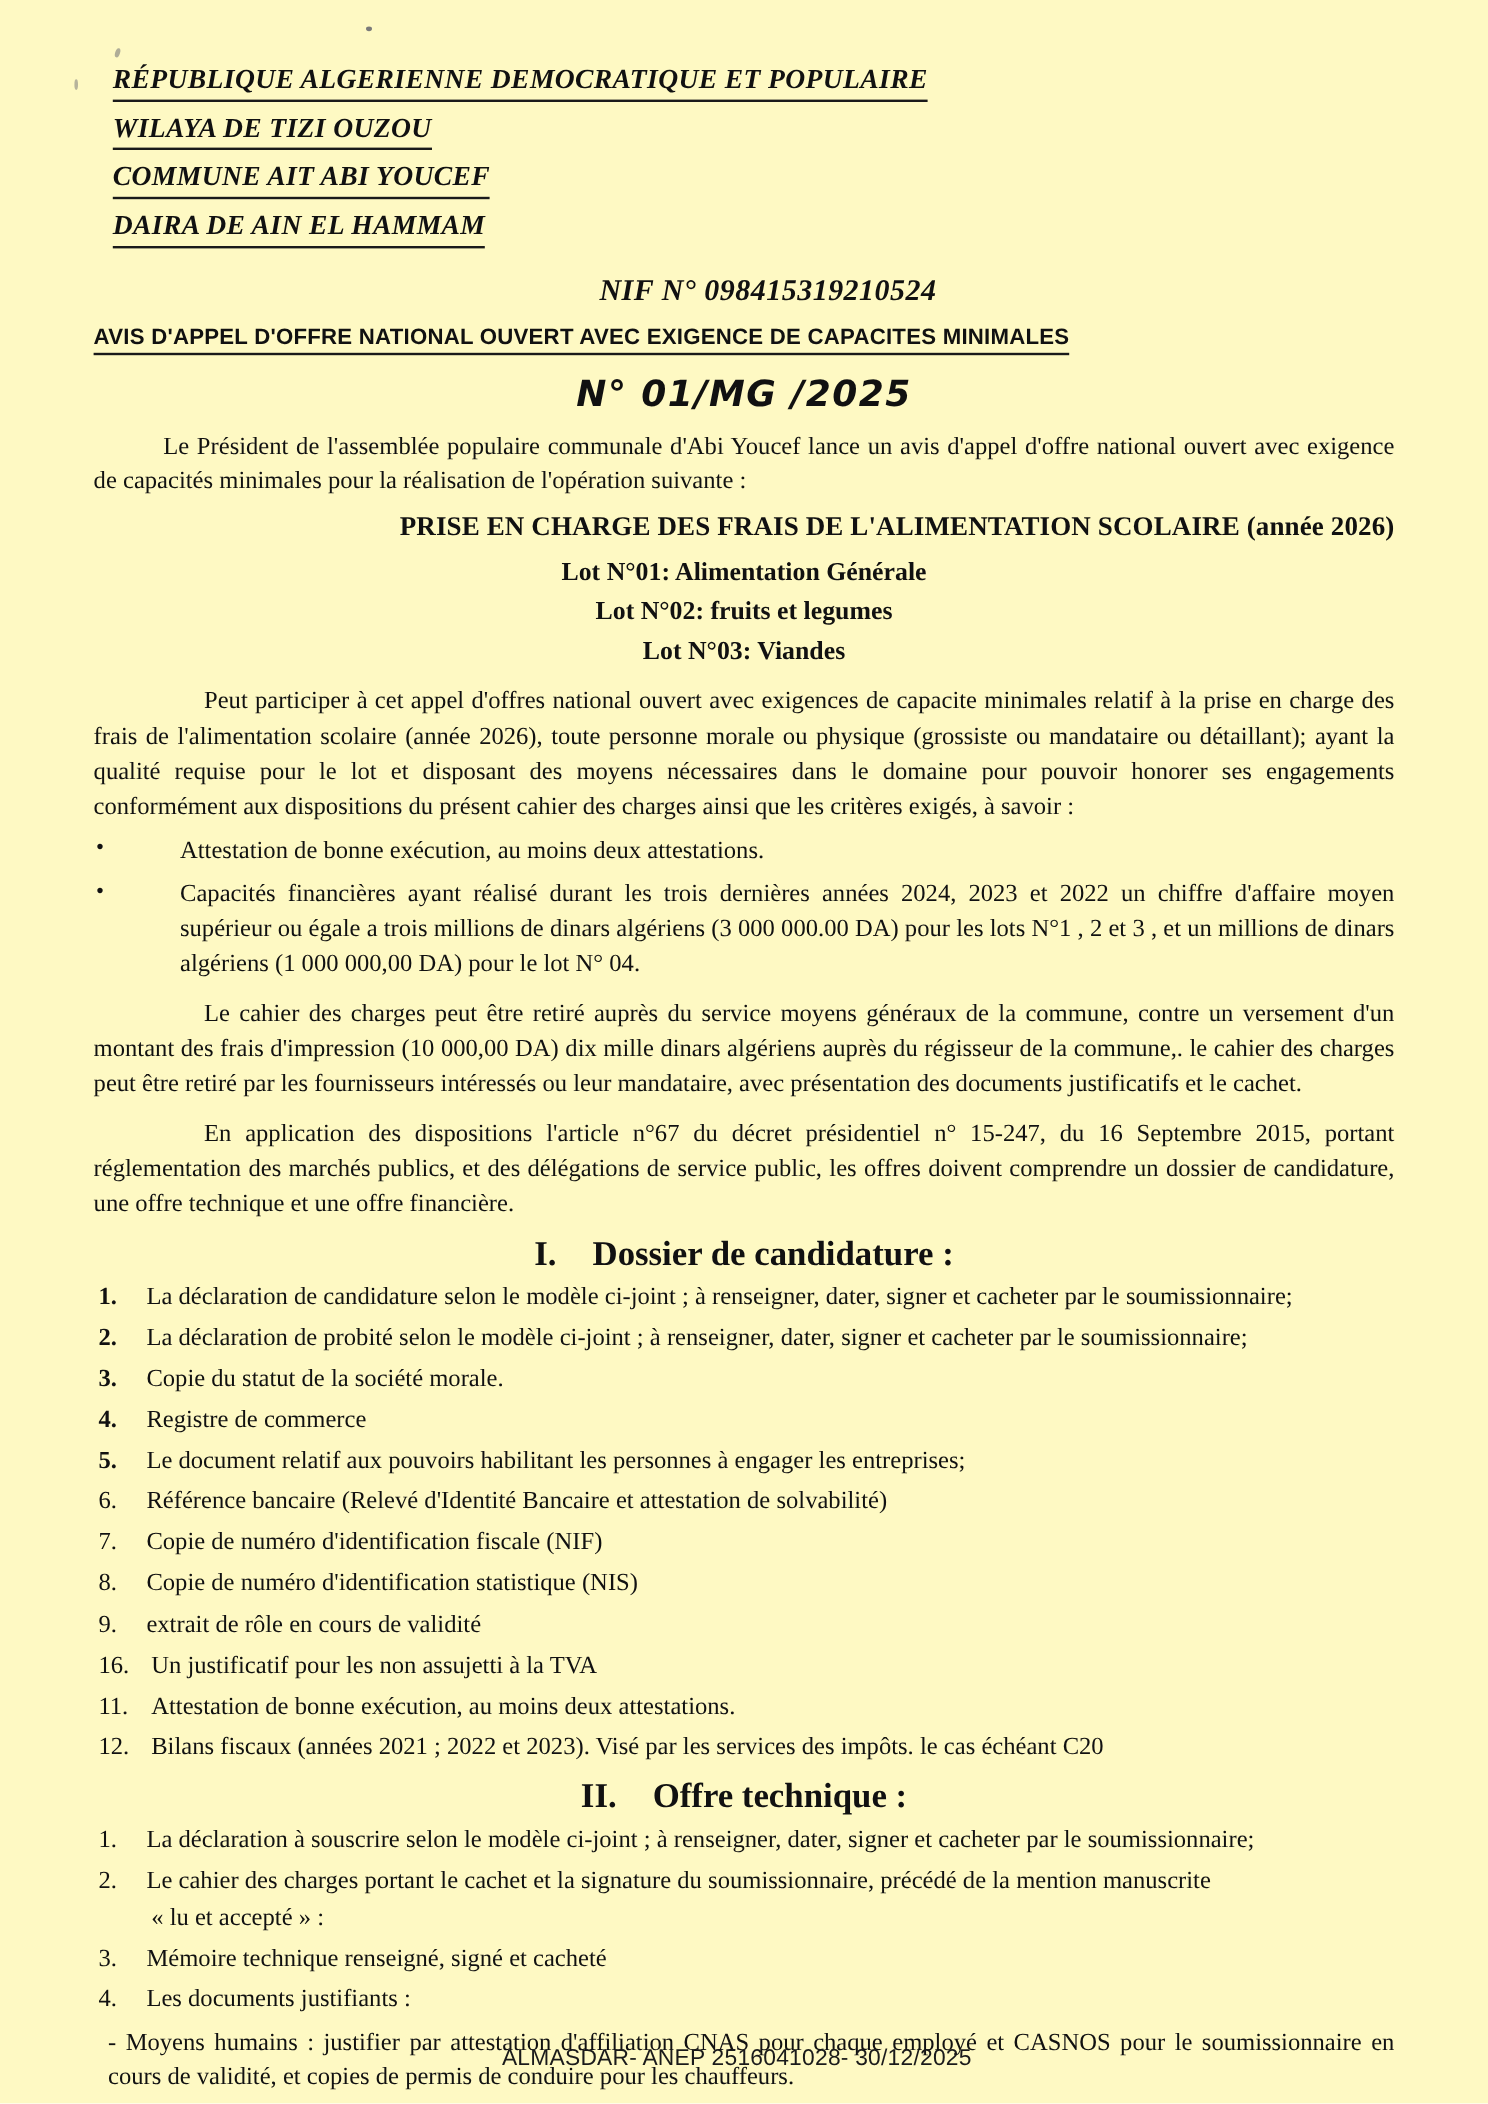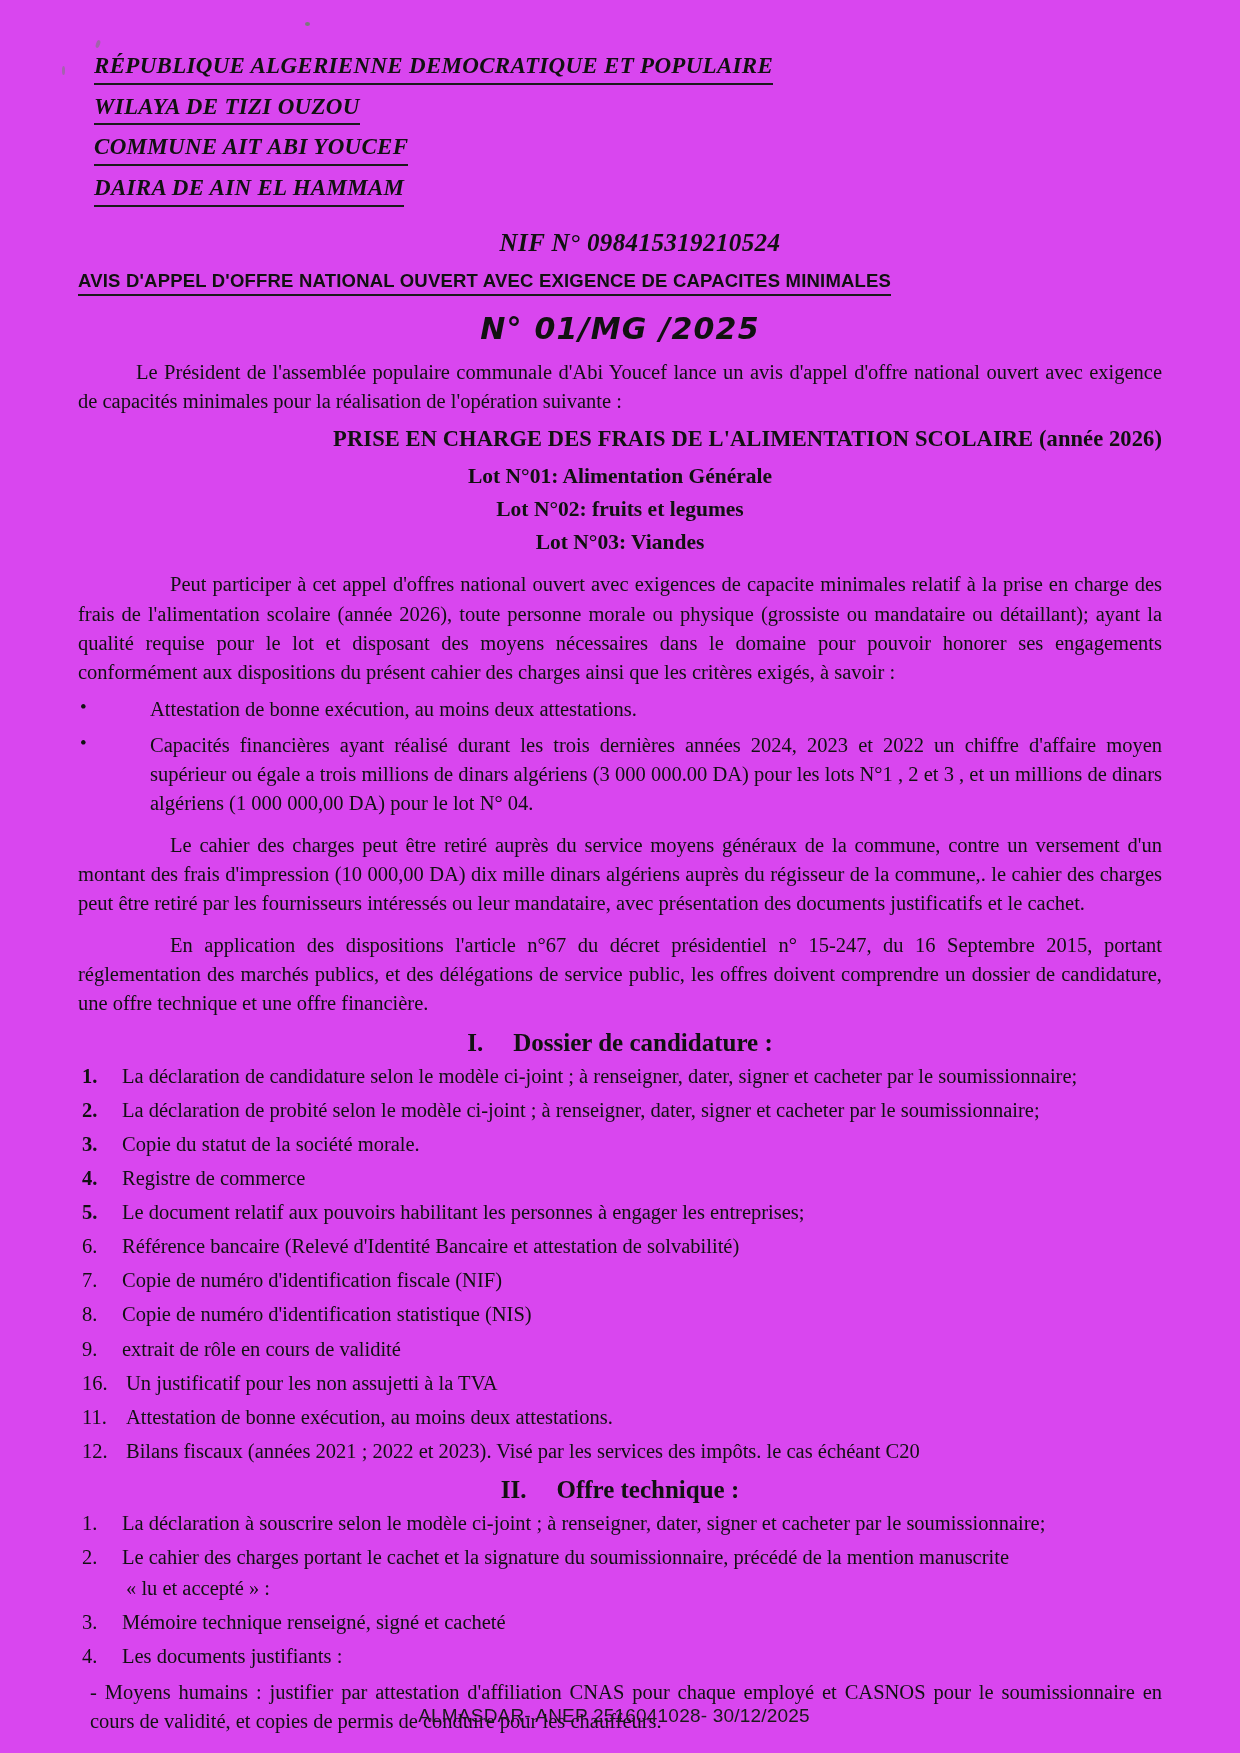--- a/index.html
+++ b/index.html
@@ -15,21 +15,21 @@
     font-family: "Liberation Serif", "DejaVu Serif", serif;
     color: #111111;
     overflow: hidden;
   }
   .page {
     position: relative;
     width: 1240px;
     height: 1753px;
     box-sizing: border-box;
     padding: 36px 78px 0 78px;
-    background: #d946ef;
+    background: #fef9c3;
   }
 
   
   .admin-header {
     margin-left: 16px;
     margin-top: 14px;
   }
   .admin-line {
     font-style: italic;
     font-weight: bold;
@@ -126,21 +126,21 @@
     position: absolute;
     left: 2px;
     top: -2px;
     font-size: 19px;
   }
 
   
   .section-head {
     text-align: center;
     font-weight: bold;
-    font-size: 25px;
+    font-size: 29px;
     margin-top: 10px;
   }
   .section-head .roman {
     margin-right: 30px;
   }
 
   
   ol.num-list {
     list-style: none;
     margin: 4px 0 0 0;

